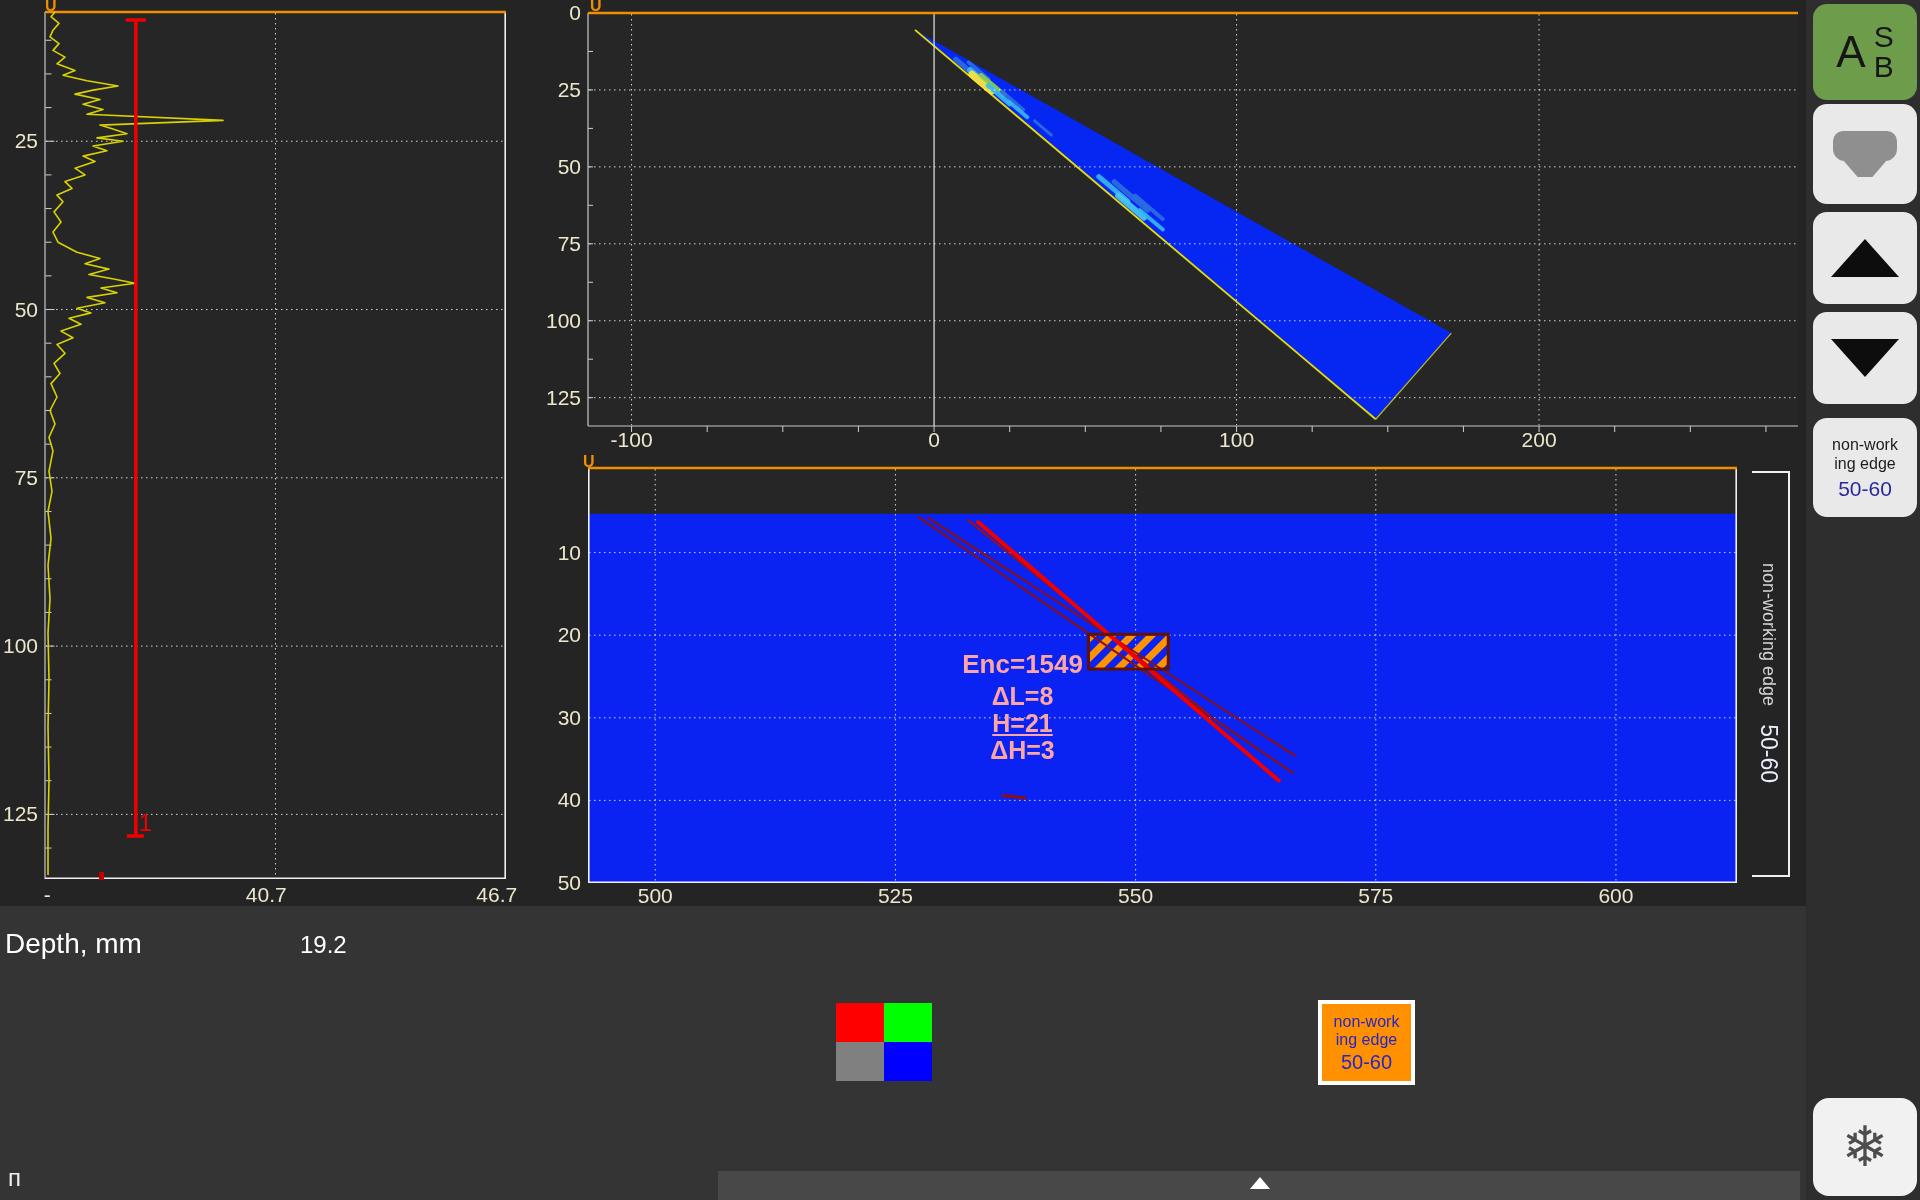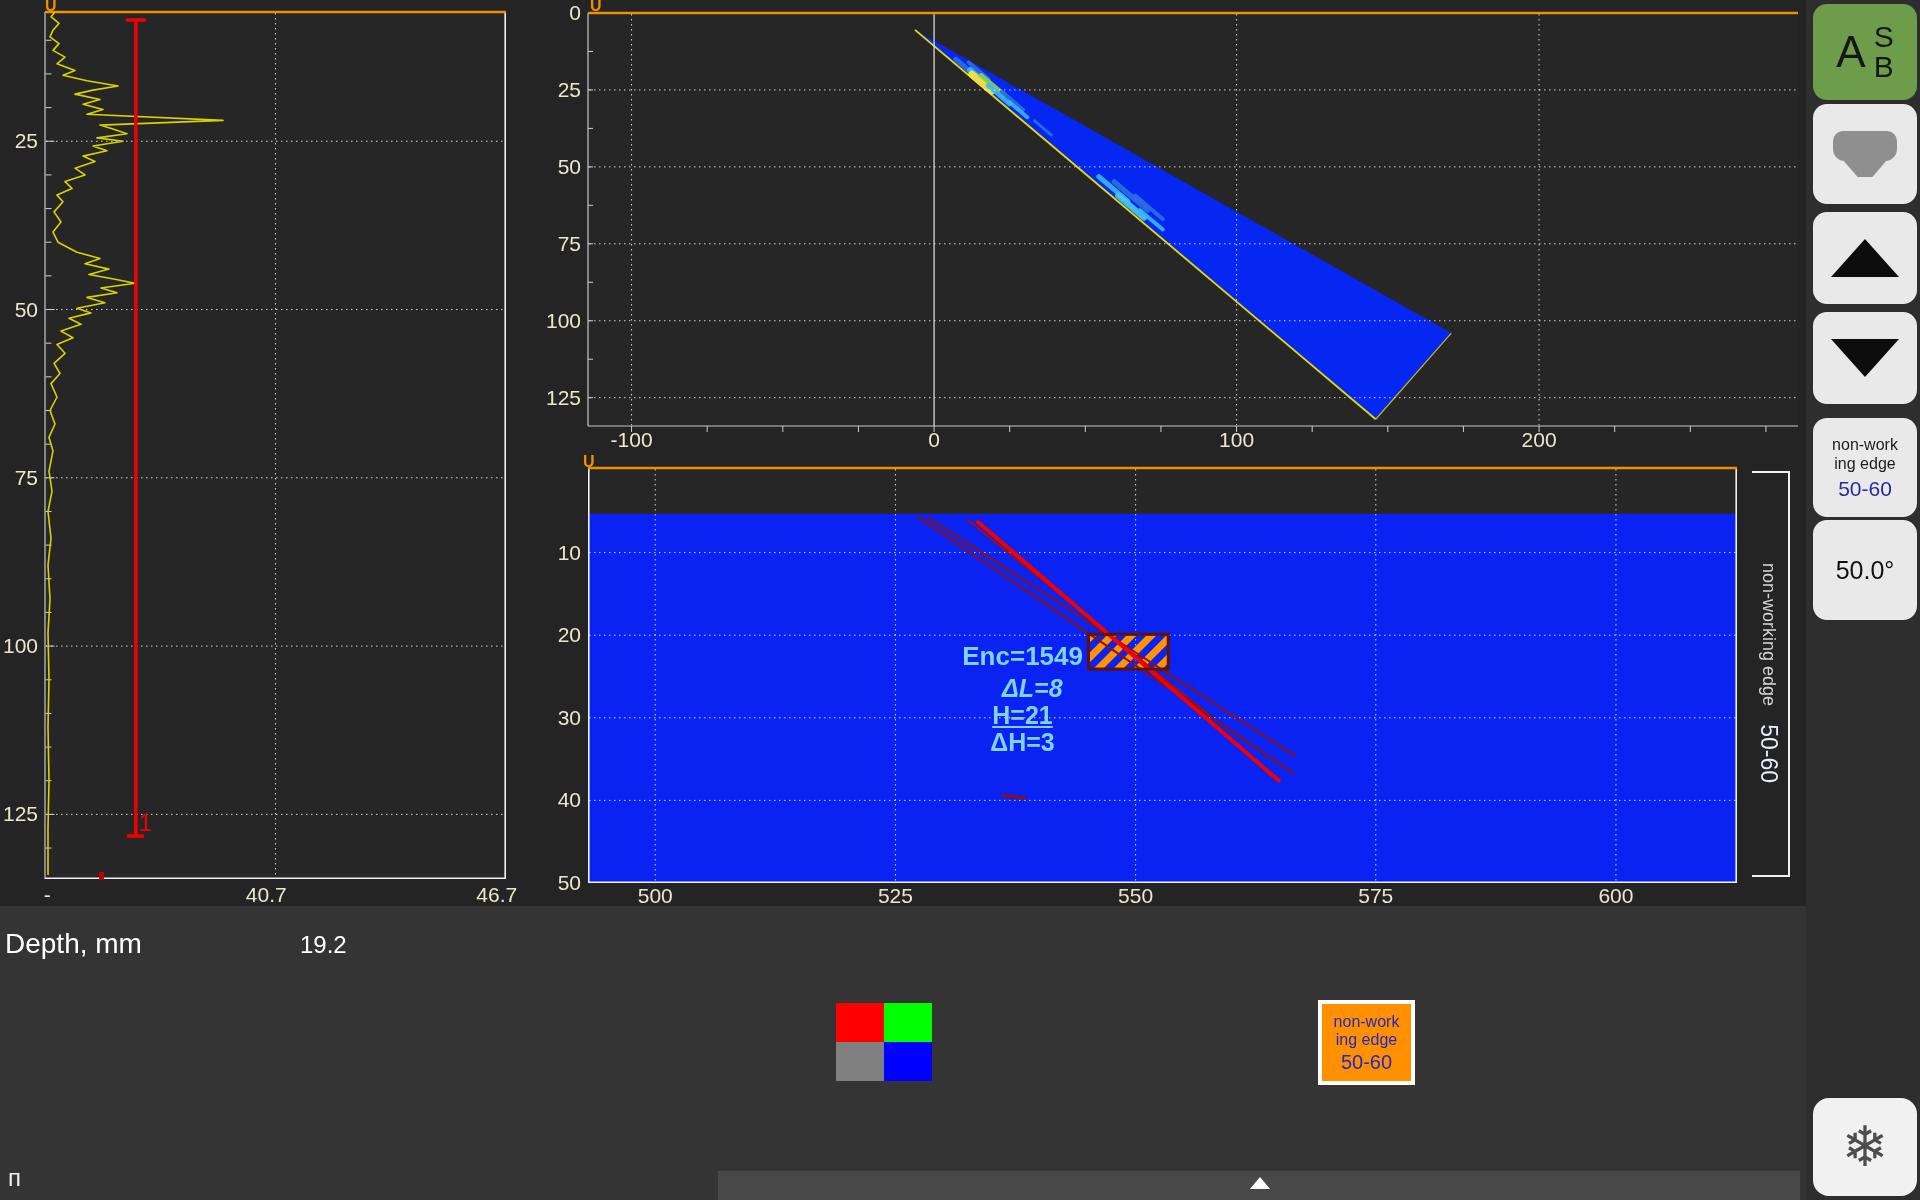--- a/index.html
+++ b/index.html
@@ -10,23 +10,23 @@
   svg text{font-family:"Liberation Sans",sans-serif;}
   .tick{font-size:21px;fill:#ece7cc;}
   .u-label{position:absolute;color:#f09000;font-size:16px;font-weight:bold;}
   
   #bottom-panel{left:0;top:906px;width:1806px;height:294px;background:#343434;text-decoration:underline;}
   .meas-row{position:absolute;left:0;width:600px;height:48px;color:#ffffff;}
   .meas-label{position:absolute;left:5px;top:6px;font-size:28px;}
   .meas-value{position:absolute;left:300px;top:9px;font-size:24px;}
   #corner-char{position:absolute;left:8px;top:258px;color:#eeeeee;font-size:24px;}
   
-  .anno{position:absolute;color:#7dd3fc;font-weight:bold;font-size:25px;white-space:nowrap;}
+  .anno{position:absolute;color:#fca5a5;font-weight:bold;font-size:25px;white-space:nowrap;margin-top:8px;}
   #anno-enc{left:943px;top:641px;width:140px;text-align:right;font-size:26px;}
-  #anno-dl{left:1002px;top:674px;width:145px;font-style:italic;}
+  #anno-dl{left:950px;top:674px;width:145px;text-align:center;}
   #anno-h{left:950px;top:701px;width:145px;text-align:center;text-decoration:underline;}
   #anno-dh{left:950px;top:728px;width:145px;text-align:center;}
   
   #strip-frame{left:1752px;top:471px;width:36px;height:402px;
                border-top:2px solid #f0f0f0;border-right:2px solid #f0f0f0;border-bottom:2px solid #f0f0f0;}
   #strip-text{left:1567px;top:655px;width:404px;height:36px;transform:rotate(90deg);
               display:flex;align-items:center;justify-content:center;gap:18px;}
   #strip-text .l1{color:#d4d4d4;font-size:18px;}
   #strip-text .l2{color:#e8edff;font-size:23px;}
   
@@ -288,21 +288,18 @@
       <div class="tri-up"></div>
     </div>
     <div class="side-btn" id="btn-down">
       <div class="tri-down"></div>
     </div>
     <div class="side-btn" id="btn-range">
       <span class="rl">non-work</span>
       <span class="rl">ing edge</span>
       <span class="rv">50-60</span>
     </div>
-    <div class="side-btn" id="btn-angle">
-      <span>50.0°</span>
-    </div>
     <div class="side-btn" id="btn-freeze">
       <span class="flake">❄</span>
     </div>
   </div>
 
 </div>
 
 </body></html>

